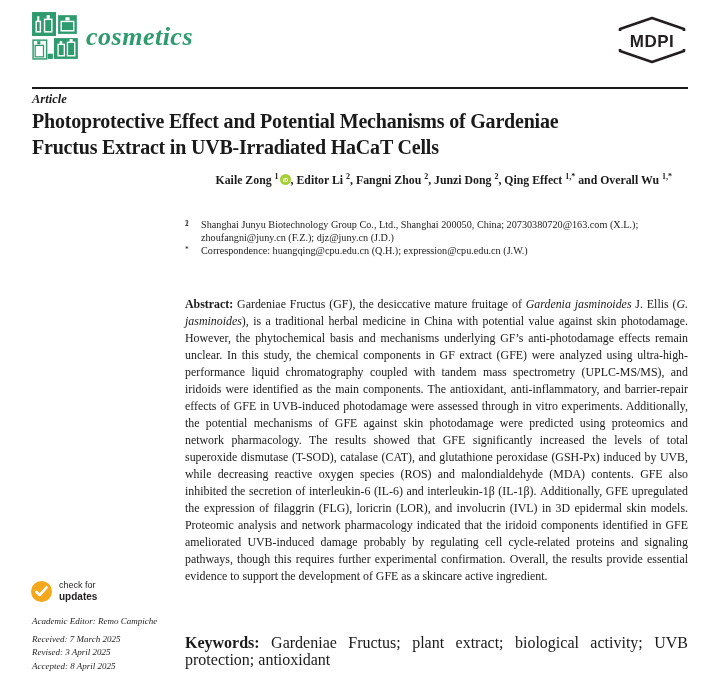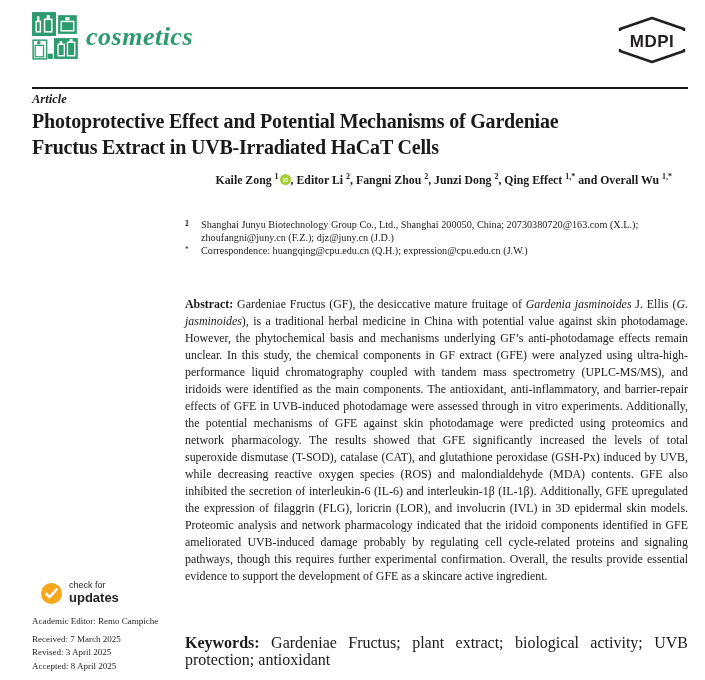--- a/index.html
+++ b/index.html
@@ -31,25 +31,25 @@
   .aff-marker { position:absolute; left:0; top:-1px; font-size:7.5px; vertical-align:super; }
   .abstract {
     position:absolute; left:185px; top:296px; width:503px;
     font-size:11.9px; line-height:17px; text-align:justify;
   }
   .abstract .b { font-weight:bold; }
   .abstract .i { font-style:italic; }
   .keywords { position:absolute; left:185px; top:634px; width:503px; font-size:16px; line-height:17px; text-align:justify; }
   .keywords .kw-label { font-weight:bold; }
   
-  .crossmark { position:absolute; left:31px; top:581px; display:flex; align-items:center; gap:7px; cursor:pointer;margin-left:10px; }
+  .crossmark { position:absolute; left:31px; top:581px; display:flex; align-items:center; gap:7px; cursor:pointer; }
   .crossmark-text { font-family:"Liberation Sans", sans-serif; color:#231f20; line-height:1.1; }
   .crossmark-text .l1 { font-size:9px; display:block; }
-  .crossmark-text .l2 { font-size:13px; font-weight:bold; display:block; }
-  .side-item { position:absolute; left:32px; width:150px; font-size:9px; color:#1f1f1f; }
+  .crossmark-text .l2 { font-size:10px; font-weight:bold; display:block; }
+  .side-item { position:absolute; left:32px; width:150px; font-size:9px; color:#1f1f1f;font-style:italic; }
   .editor   { top:616px; }
   .received { top:634px; }
   .revised  { top:647px; }
   .accepted { top:661px; }
 </style>
 </head>
 <body>
 
 <div class="page">
 

